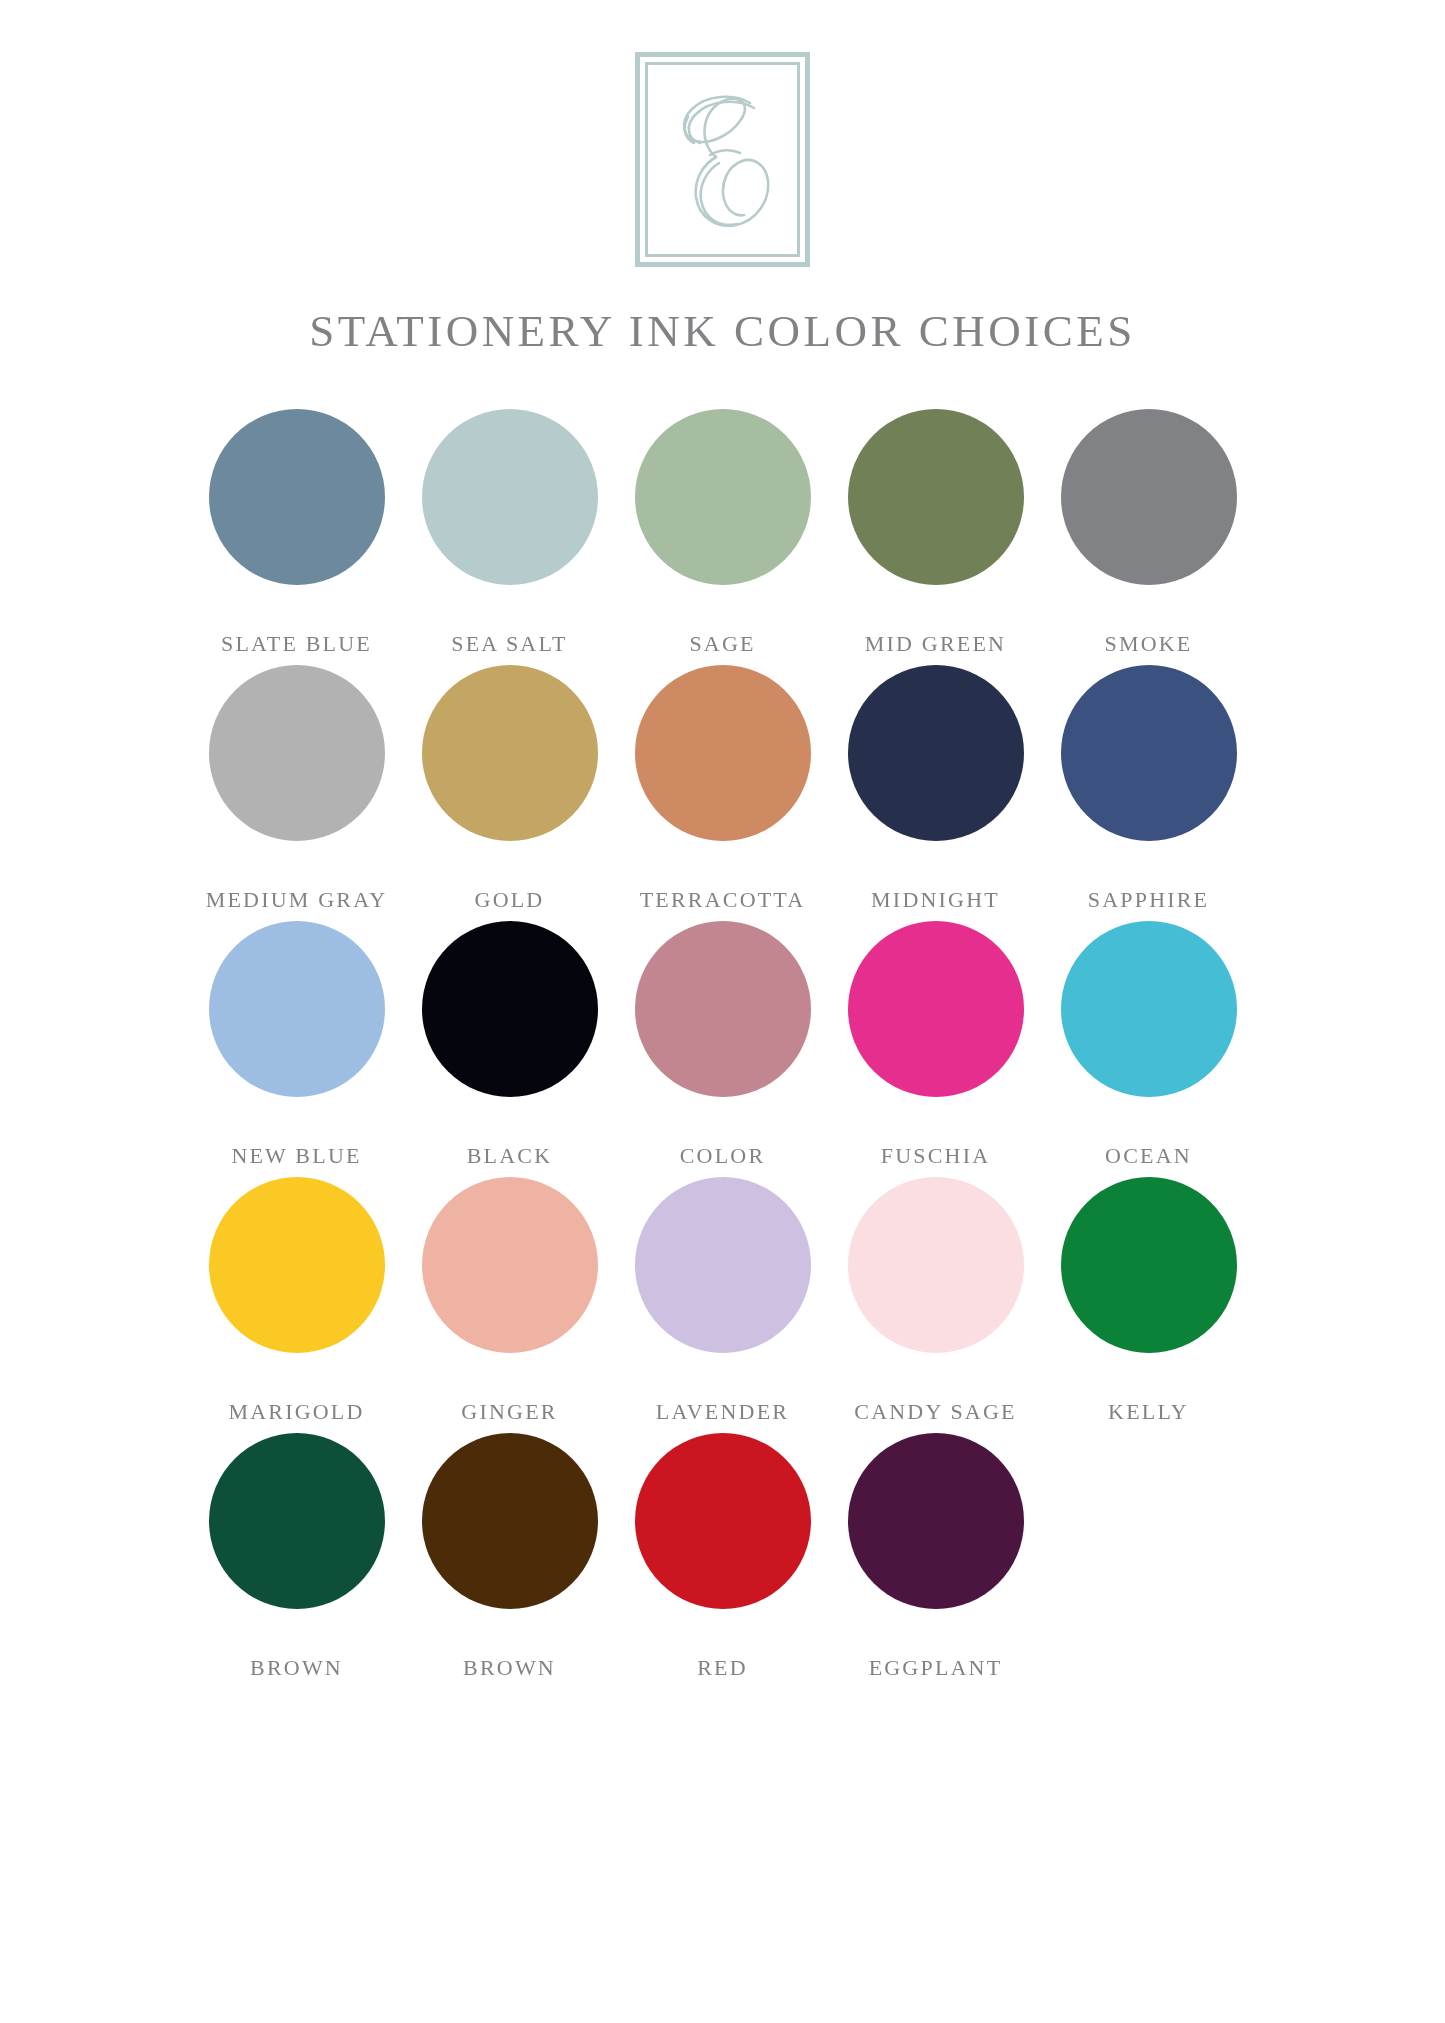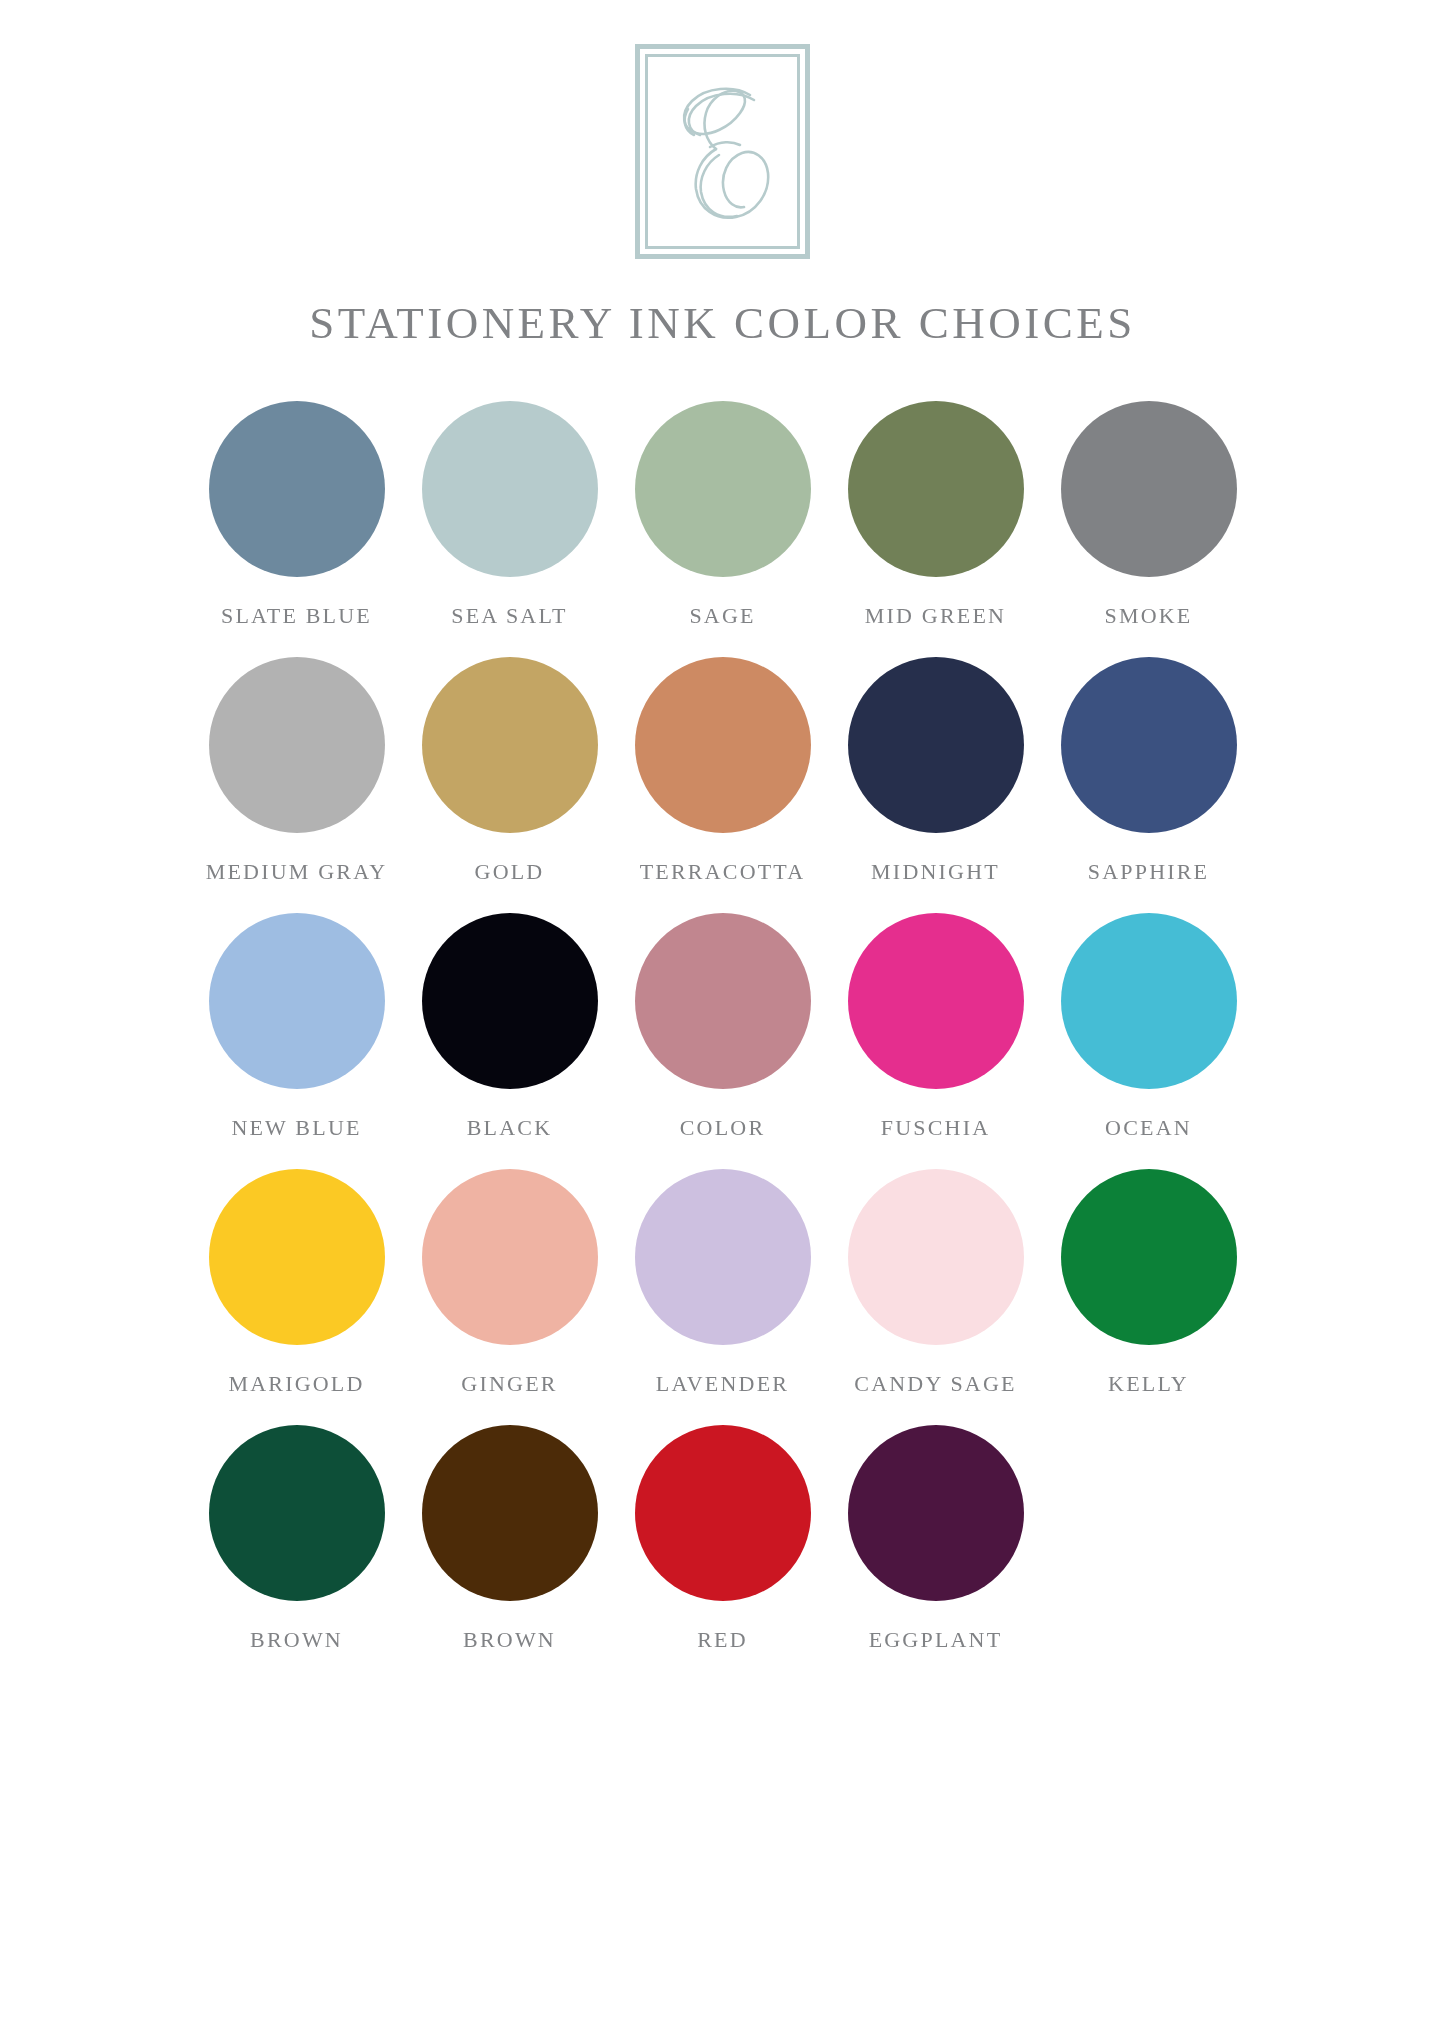--- a/index.html
+++ b/index.html
@@ -13,21 +13,21 @@
     font-family: "Liberation Serif", serif;
     color: #808285;
     overflow: hidden;
     position: relative;
   }
 
   .page {
     width: 1445px;
     height: 2023px;
     box-sizing: border-box;
-    padding: 4px;
+    padding: 12px;
     display: flex;
     flex-direction: column;
     align-items: center;
     background: #ffffff;
   }
 
   
   .logo-wrap {
     margin-top: 40px;
     width: 175px;
@@ -80,20 +80,21 @@
     grid-template-columns: repeat(5, 1fr);
     row-gap: 8px;
     column-gap: 0px;
   }
   .swatch-cell {
     display: flex;
     flex-direction: column;
     align-items: center;
     justify-content: flex-start;
     height: 248px;
+    gap: 20px;
   }
   .swatch-dot {
     width: 176px;
     height: 176px;
     border-radius: 50%;
     display: block;
   }
   .swatch-label {
     margin-top: 26px;
     font-family: "Liberation Serif", serif;

